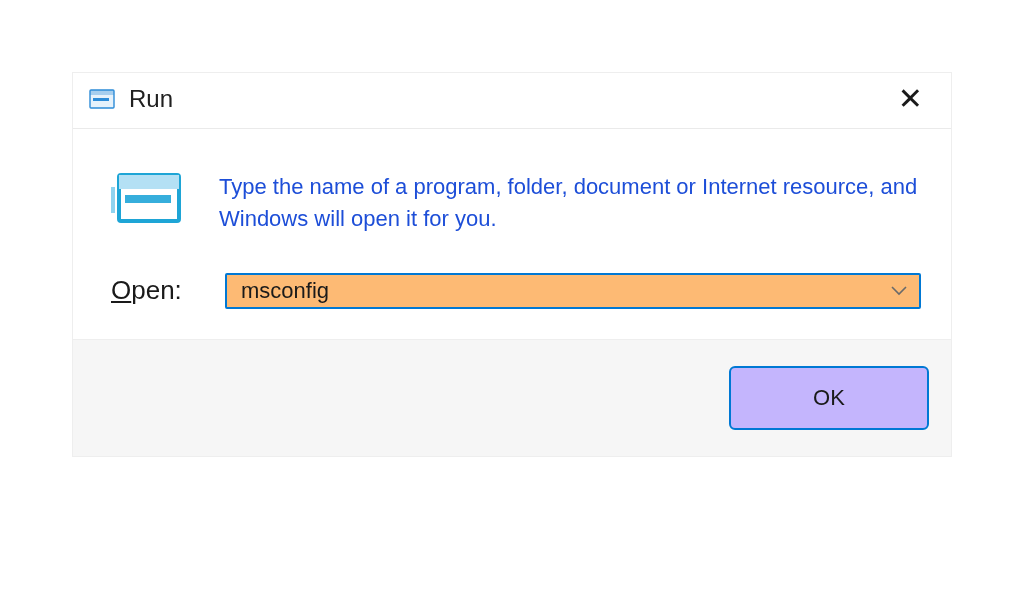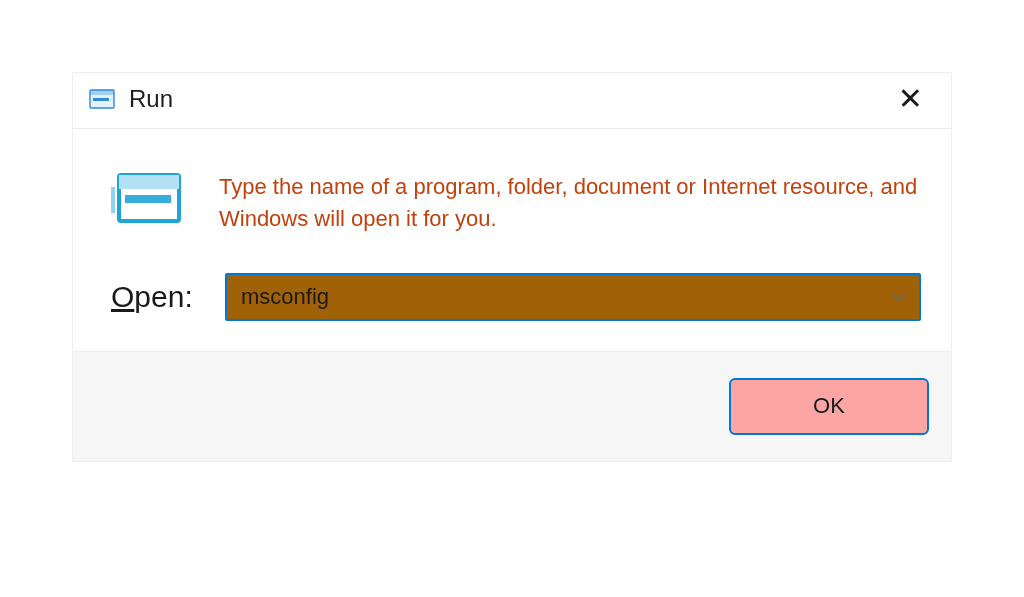--- a/index.html
+++ b/index.html
@@ -62,75 +62,75 @@
       align-items: flex-start;
       margin-bottom: 38px;
       padding-left: 14px;
     }
     .run-icon svg {
       display: block;
     }
     .description-text {
       font-size: 22px;
       line-height: 1.45;
-      color: #c2410c;
+      color: #1d4ed8;
       flex: 1;
       padding-top: 2px;
     }
     .input-row {
       display: flex;
       align-items: center;
       gap: 24px;
       padding-left: 14px;
     }
     .open-label {
-      font-size: 30px;
+      font-size: 26px;
       color: #1a1a1a;
       width: 90px;
     }
     .open-label .ul {
       text-decoration: underline;
     }
     .combo-wrap {
       position: relative;
       flex: 1;
       margin-right: 10px;
     }
     .combo-input {
       width: 100%;
-      height: 48px;
+      height: 36px;
       border: 2px solid #0078d4;
       border-radius: 2px;
       padding: 0 44px 0 14px;
       font-size: 22px;
       color: #1a1a1a;
       outline: none;
-      background: #a16207;
+      background: #fdba74;
     }
     .chevron {
       position: absolute;
       right: 14px;
       top: 50%;
       transform: translateY(-50%);
       pointer-events: none;
     }
     .button-bar {
       background: #f6f6f6;
       padding: 26px 22px 26px 22px;
       display: flex;
       justify-content: flex-end;
       gap: 18px;
       border-top: 1px solid #eeeeee;
     }
     .win-button {
       min-width: 196px;
-      height: 57px;
+      height: 64px;
       border-radius: 6px;
       font-size: 22px;
-      background: #fca5a5;
+      background: #c4b5fd;
       border: 1px solid #cfcfcf;
       cursor: pointer;
       color: #1a1a1a;
     }
     .win-button.primary {
       border: 2px solid #0078d4;
       min-width: 200px;
     }
     .win-button .ul {
       text-decoration: underline;

